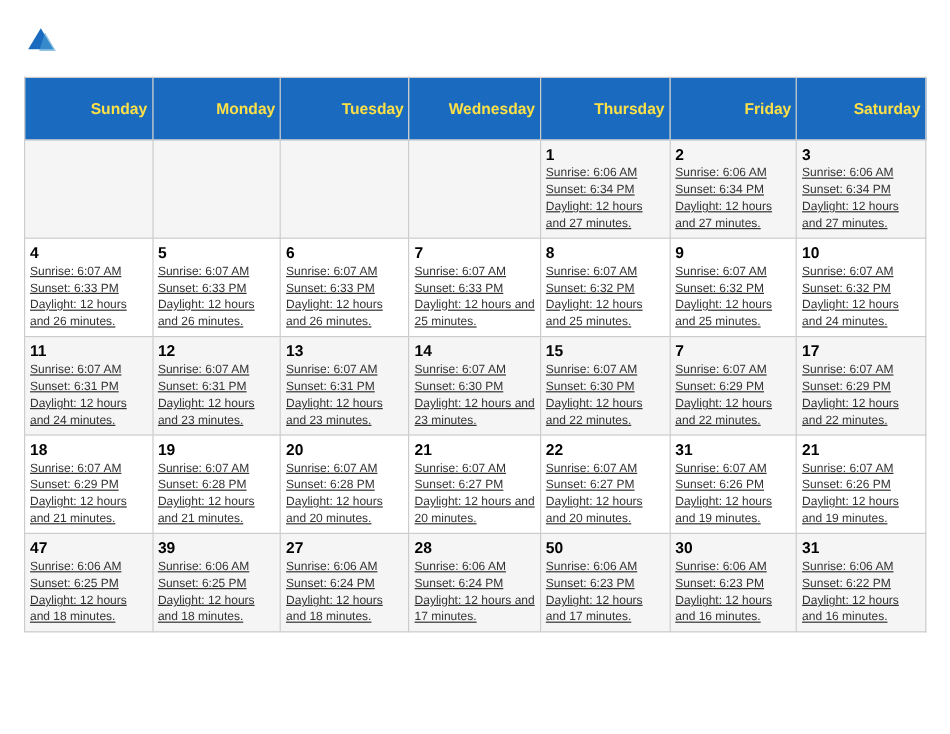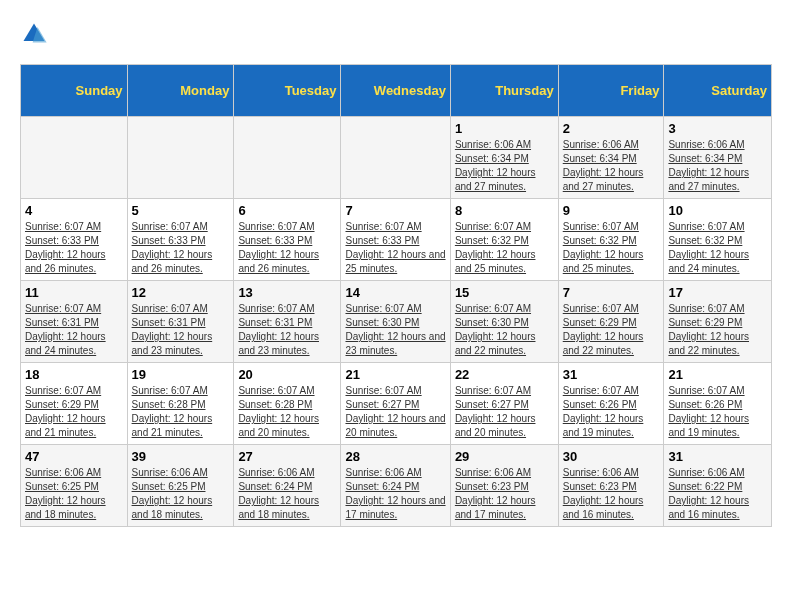--- a/index.html
+++ b/index.html
@@ -321,21 +321,21 @@
 and 18 minutes.</div>
         </td>
         <td>
           <span class="day-num">28</span>
           <div class="day-info">Sunrise: 6:06 AM
 Sunset: 6:24 PM
 Daylight: 12 hours
 and 17 minutes.</div>
         </td>
         <td>
-          <span class="day-num">29</span>
+          <span class="day-num">50</span>
           <div class="day-info">Sunrise: 6:06 AM
 Sunset: 6:23 PM
 Daylight: 12 hours
 and 17 minutes.</div>
         </td>
         <td>
           <span class="day-num">30</span>
           <div class="day-info">Sunrise: 6:06 AM
 Sunset: 6:23 PM
 Daylight: 12 hours

